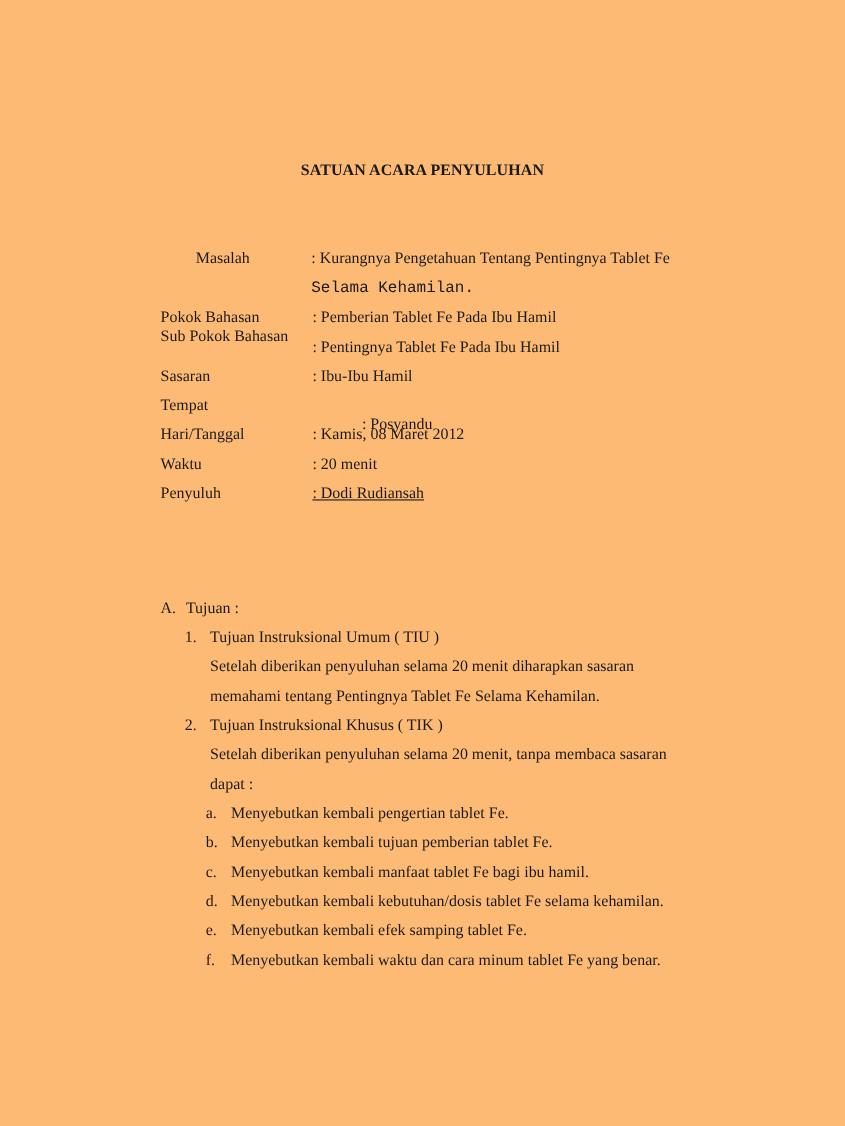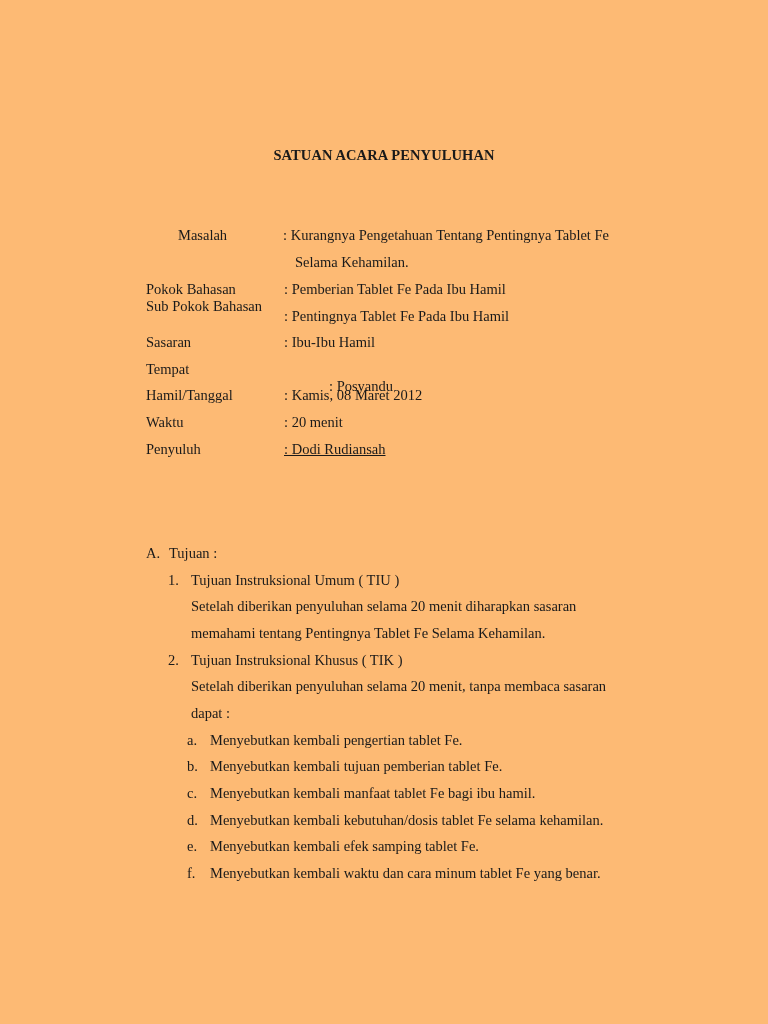--- a/index.html
+++ b/index.html
@@ -53,35 +53,35 @@
 </head>
 <body>
 
 <div class="page">
 
   <div class="title">SATUAN ACARA PENYULUHAN</div>
 
   <div class="info">
     <div class="line" style="top:0px;left:0;margin-left:32px;">Masalah</div>
     <div class="line" style="top:0px;left:137px;">: Kurangnya Pengetahuan Tentang Pentingnya Tablet Fe</div>
-    <div class="line" style="top:27px;left:149px;">Selama Kehamilan.</div>
+    <div class="line" style="top:27px;left:137px;font-family:Liberation Mono, monospace;">Selama Kehamilan.</div>
 
     <div class="line" style="top:54px;left:0;">Pokok Bahasan</div>
     <div class="line" style="top:54px;left:138px;">: Pemberian Tablet Fe Pada Ibu Hamil</div>
 
     <div class="line" style="top:71px;left:0;">Sub Pokok Bahasan</div>
     <div class="line" style="top:80.5px;left:138px;">: Pentingnya Tablet Fe Pada Ibu Hamil</div>
 
     <div class="line" style="top:107px;left:0;">Sasaran</div>
     <div class="line" style="top:107px;left:138px;">: Ibu-Ibu Hamil</div>
 
     <div class="line" style="top:133.5px;left:0;">Tempat</div>
     <div class="line" style="top:151px;left:138px;margin-left:45px;">: Posyandu</div>
 
-    <div class="line" style="top:160px;left:0;">Hamil/Tanggal</div>
+    <div class="line" style="top:160px;left:0;">Hari/Tanggal</div>
     <div class="line" style="top:160px;left:138px;">: Kamis, 08 Maret 2012</div>
 
     <div class="line" style="top:187px;left:0;">Waktu</div>
     <div class="line" style="top:187px;left:138px;">: 20 menit</div>
 
     <div class="line" style="top:213.5px;left:0;">Penyuluh</div>
     <div class="line" style="top:213.5px;left:138px;text-decoration:underline;">: Dodi Rudiansah</div>
   </div>
 
   <div class="section">

